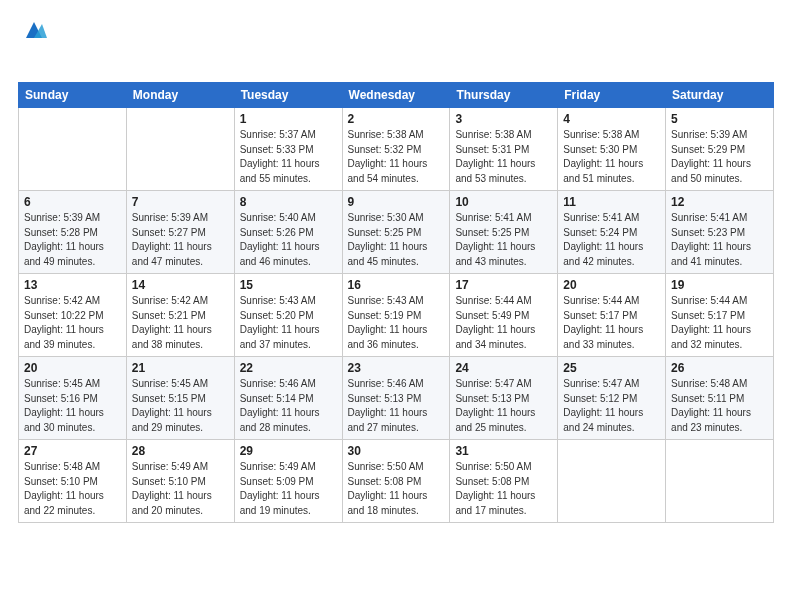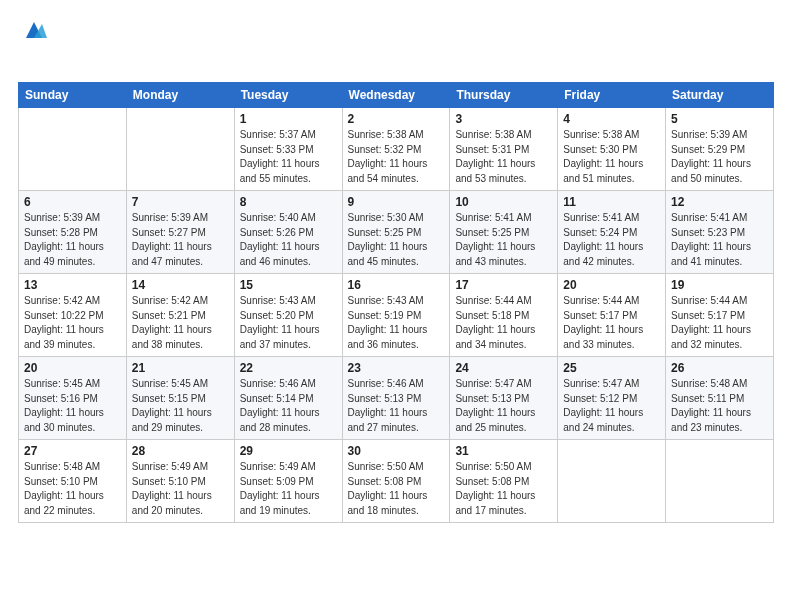--- a/index.html
+++ b/index.html
@@ -238,21 +238,21 @@
           </td>
           <td>
             <div class="day-num">16</div>
             <div class="cell-info">Sunrise: 5:43 AM
 Sunset: 5:19 PM
 Daylight: 11 hours and 36 minutes.</div>
           </td>
           <td>
             <div class="day-num">17</div>
             <div class="cell-info">Sunrise: 5:44 AM
-Sunset: 5:18 PM
+Sunset: 5:49 PM
 Daylight: 11 hours and 34 minutes.</div>
           </td>
           <td>
             <div class="day-num">20</div>
             <div class="cell-info">Sunrise: 5:44 AM
 Sunset: 5:17 PM
 Daylight: 11 hours and 33 minutes.</div>
           </td>
           <td>
             <div class="day-num">19</div>

